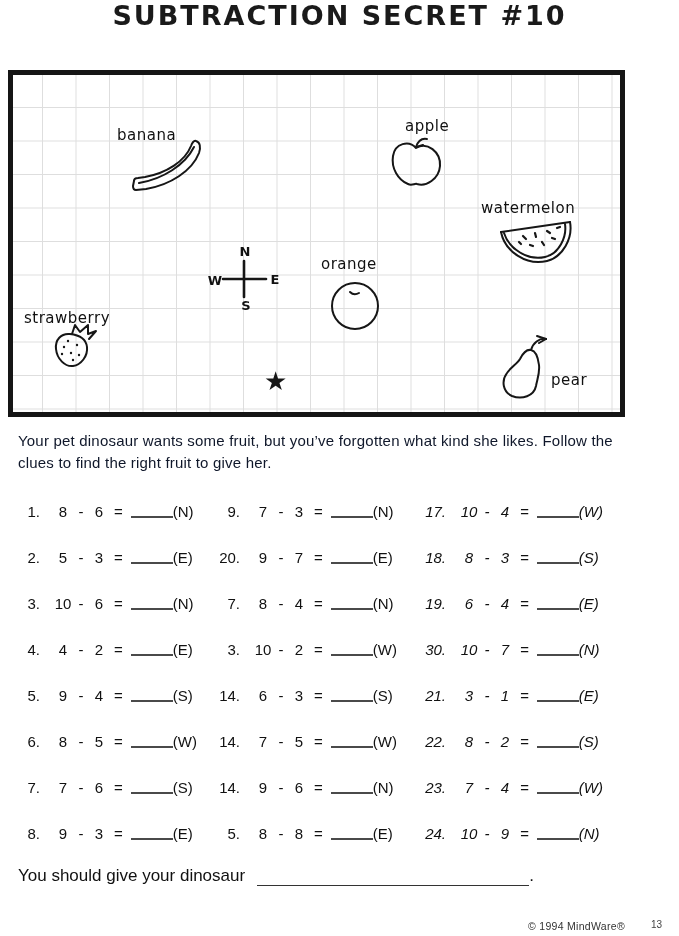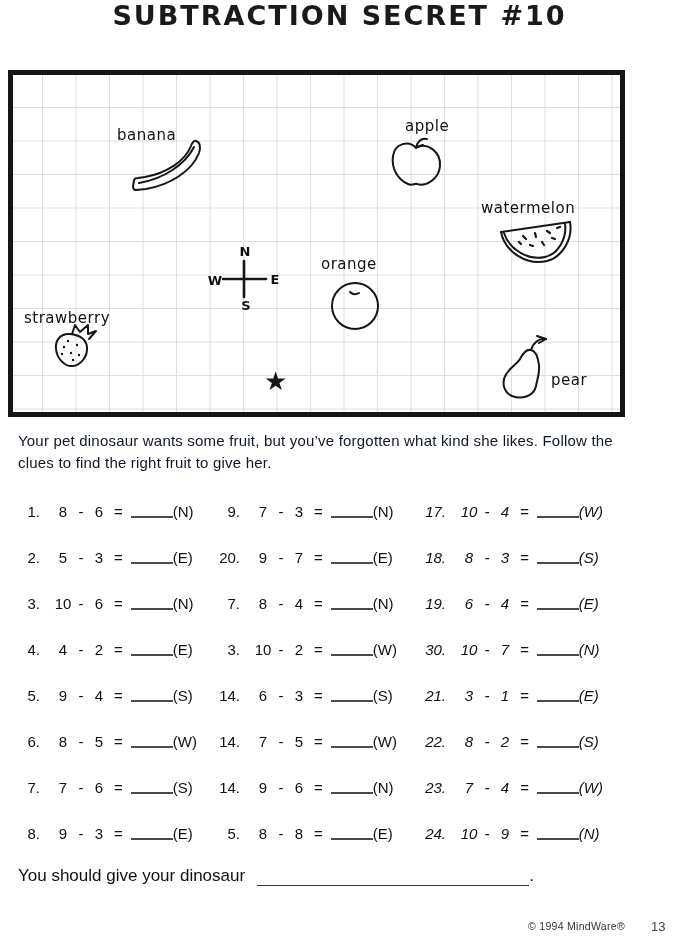--- a/index.html
+++ b/index.html
@@ -75,21 +75,21 @@
   }
   .c-blank {
     display:inline-block; width:272px; height:17px; margin-left:12px;
     border-bottom:1.5px solid #333; vertical-align:bottom;
   }
   
   .copyright {
     position:absolute; left:528px; top:920px; font-size:10.5px; color:#333;
     letter-spacing:0.3px;
   }
-  .page-number { position:absolute; left:651px; top:919px; font-size:13px; color:#444; }
+  .page-number { position:absolute; left:651px; top:919px; font-size:10px; color:#444; }
 </style>
 </head>
 <body>
 
 <div class="title">SUBTRACTION SECRET #10</div>
 
 <div class="map">
 
   <span class="fruit-label" style="left:104px; top:51px;">banana</span>
   <div class="map-item drawing" style="left:115px; top:62px;">

